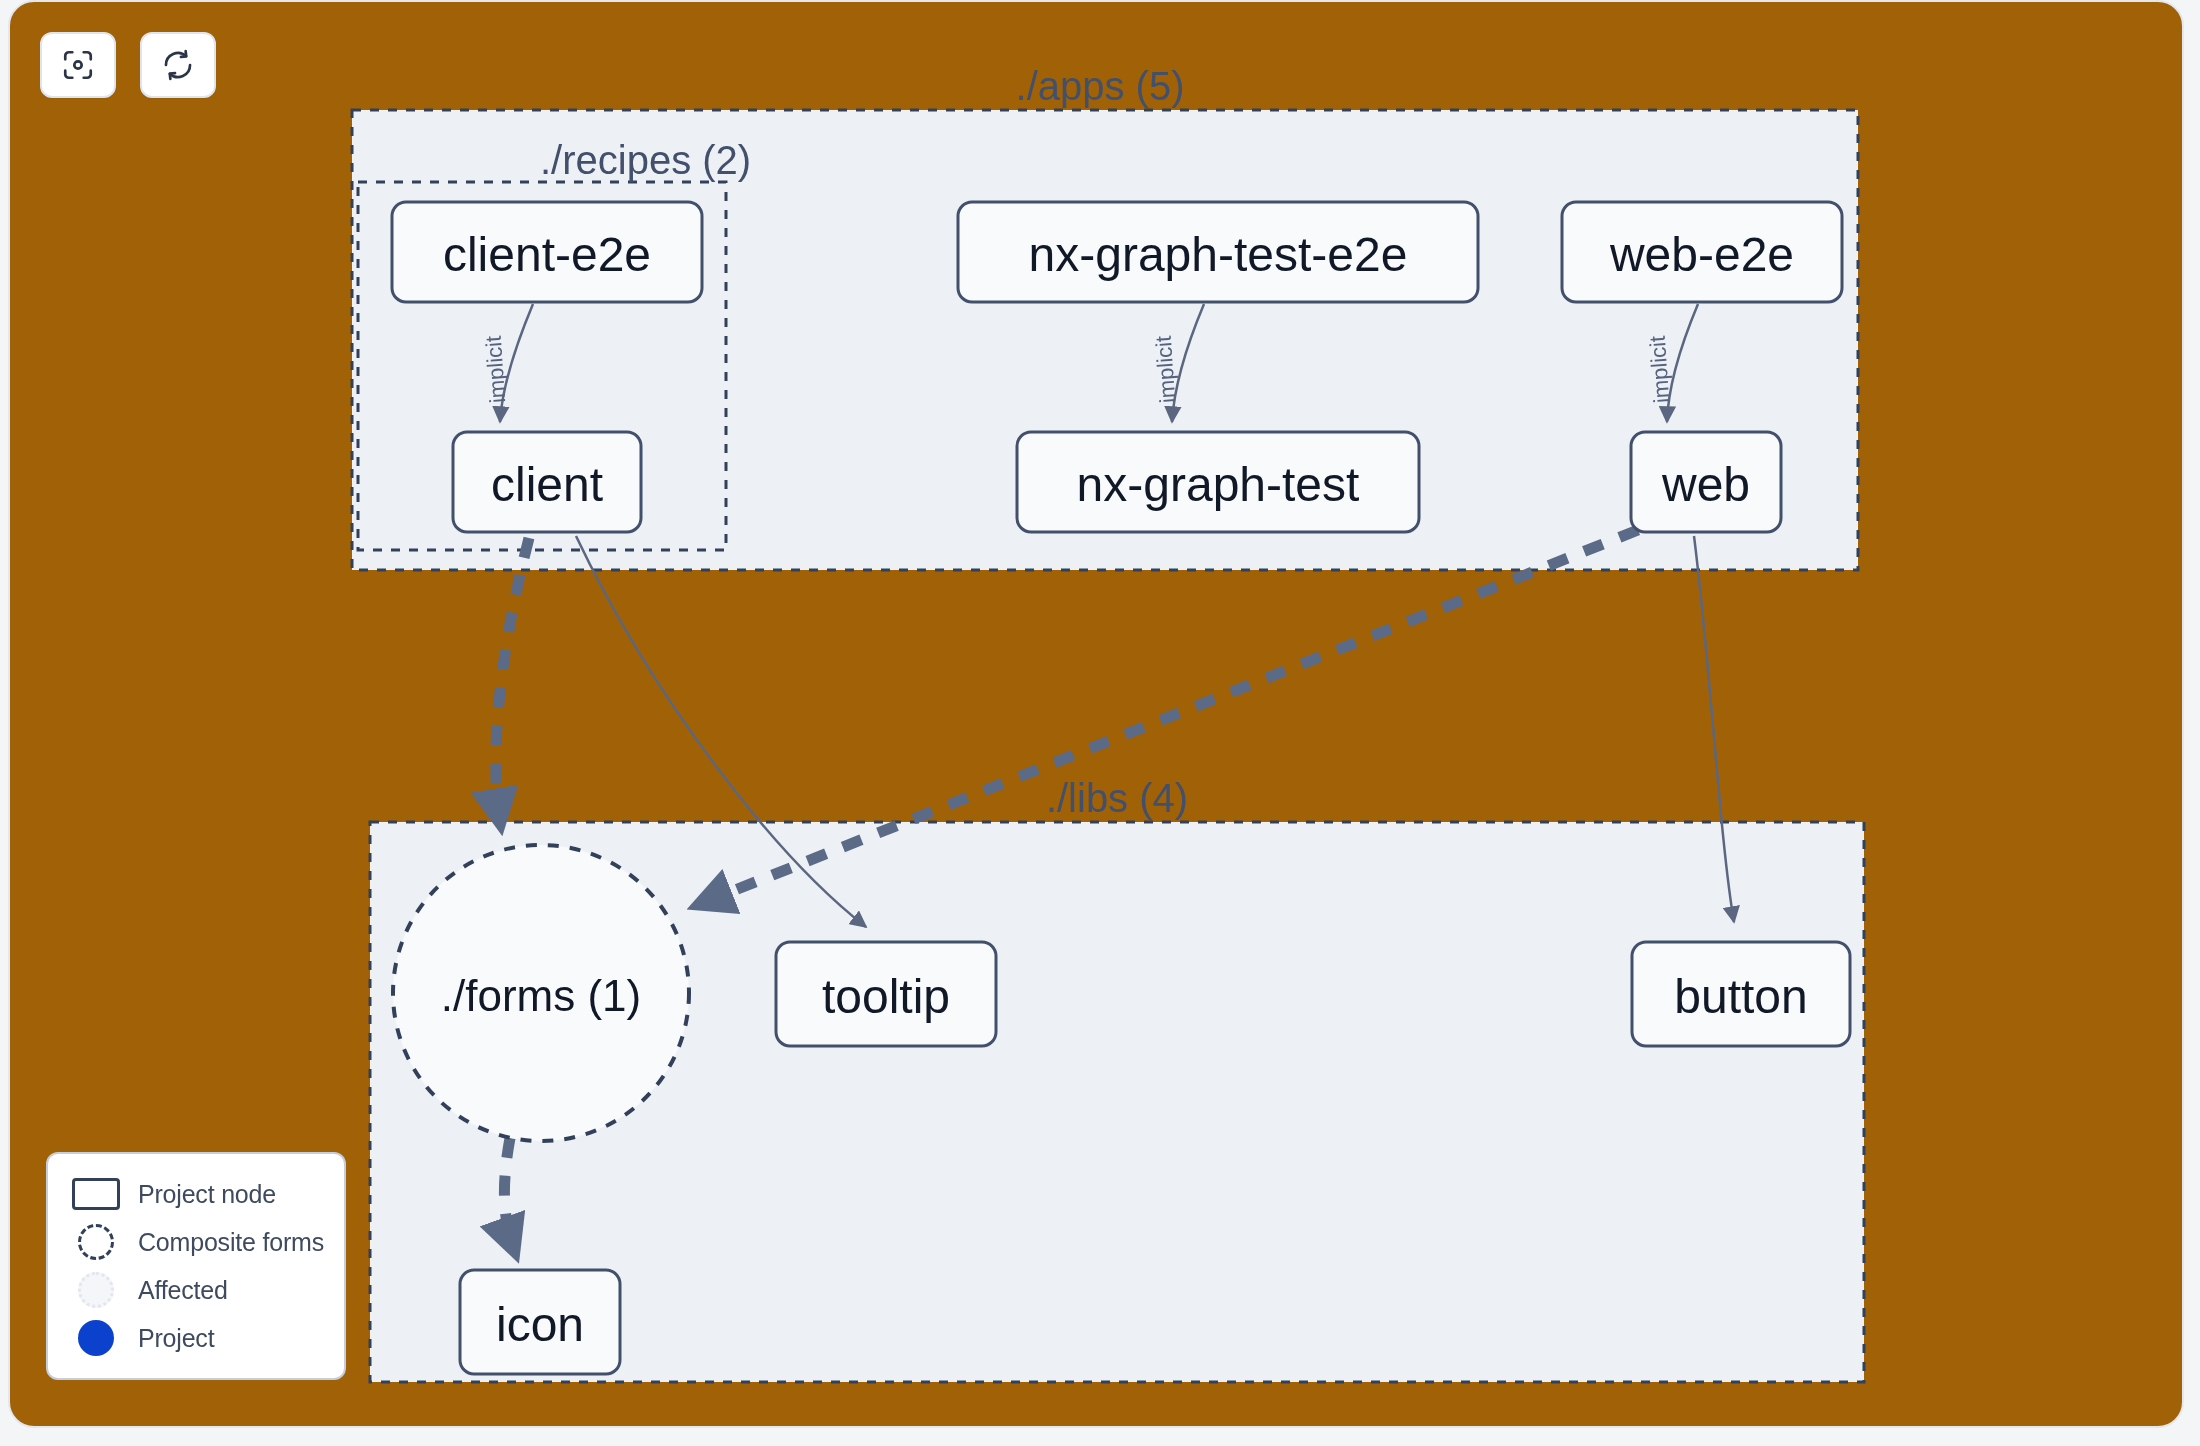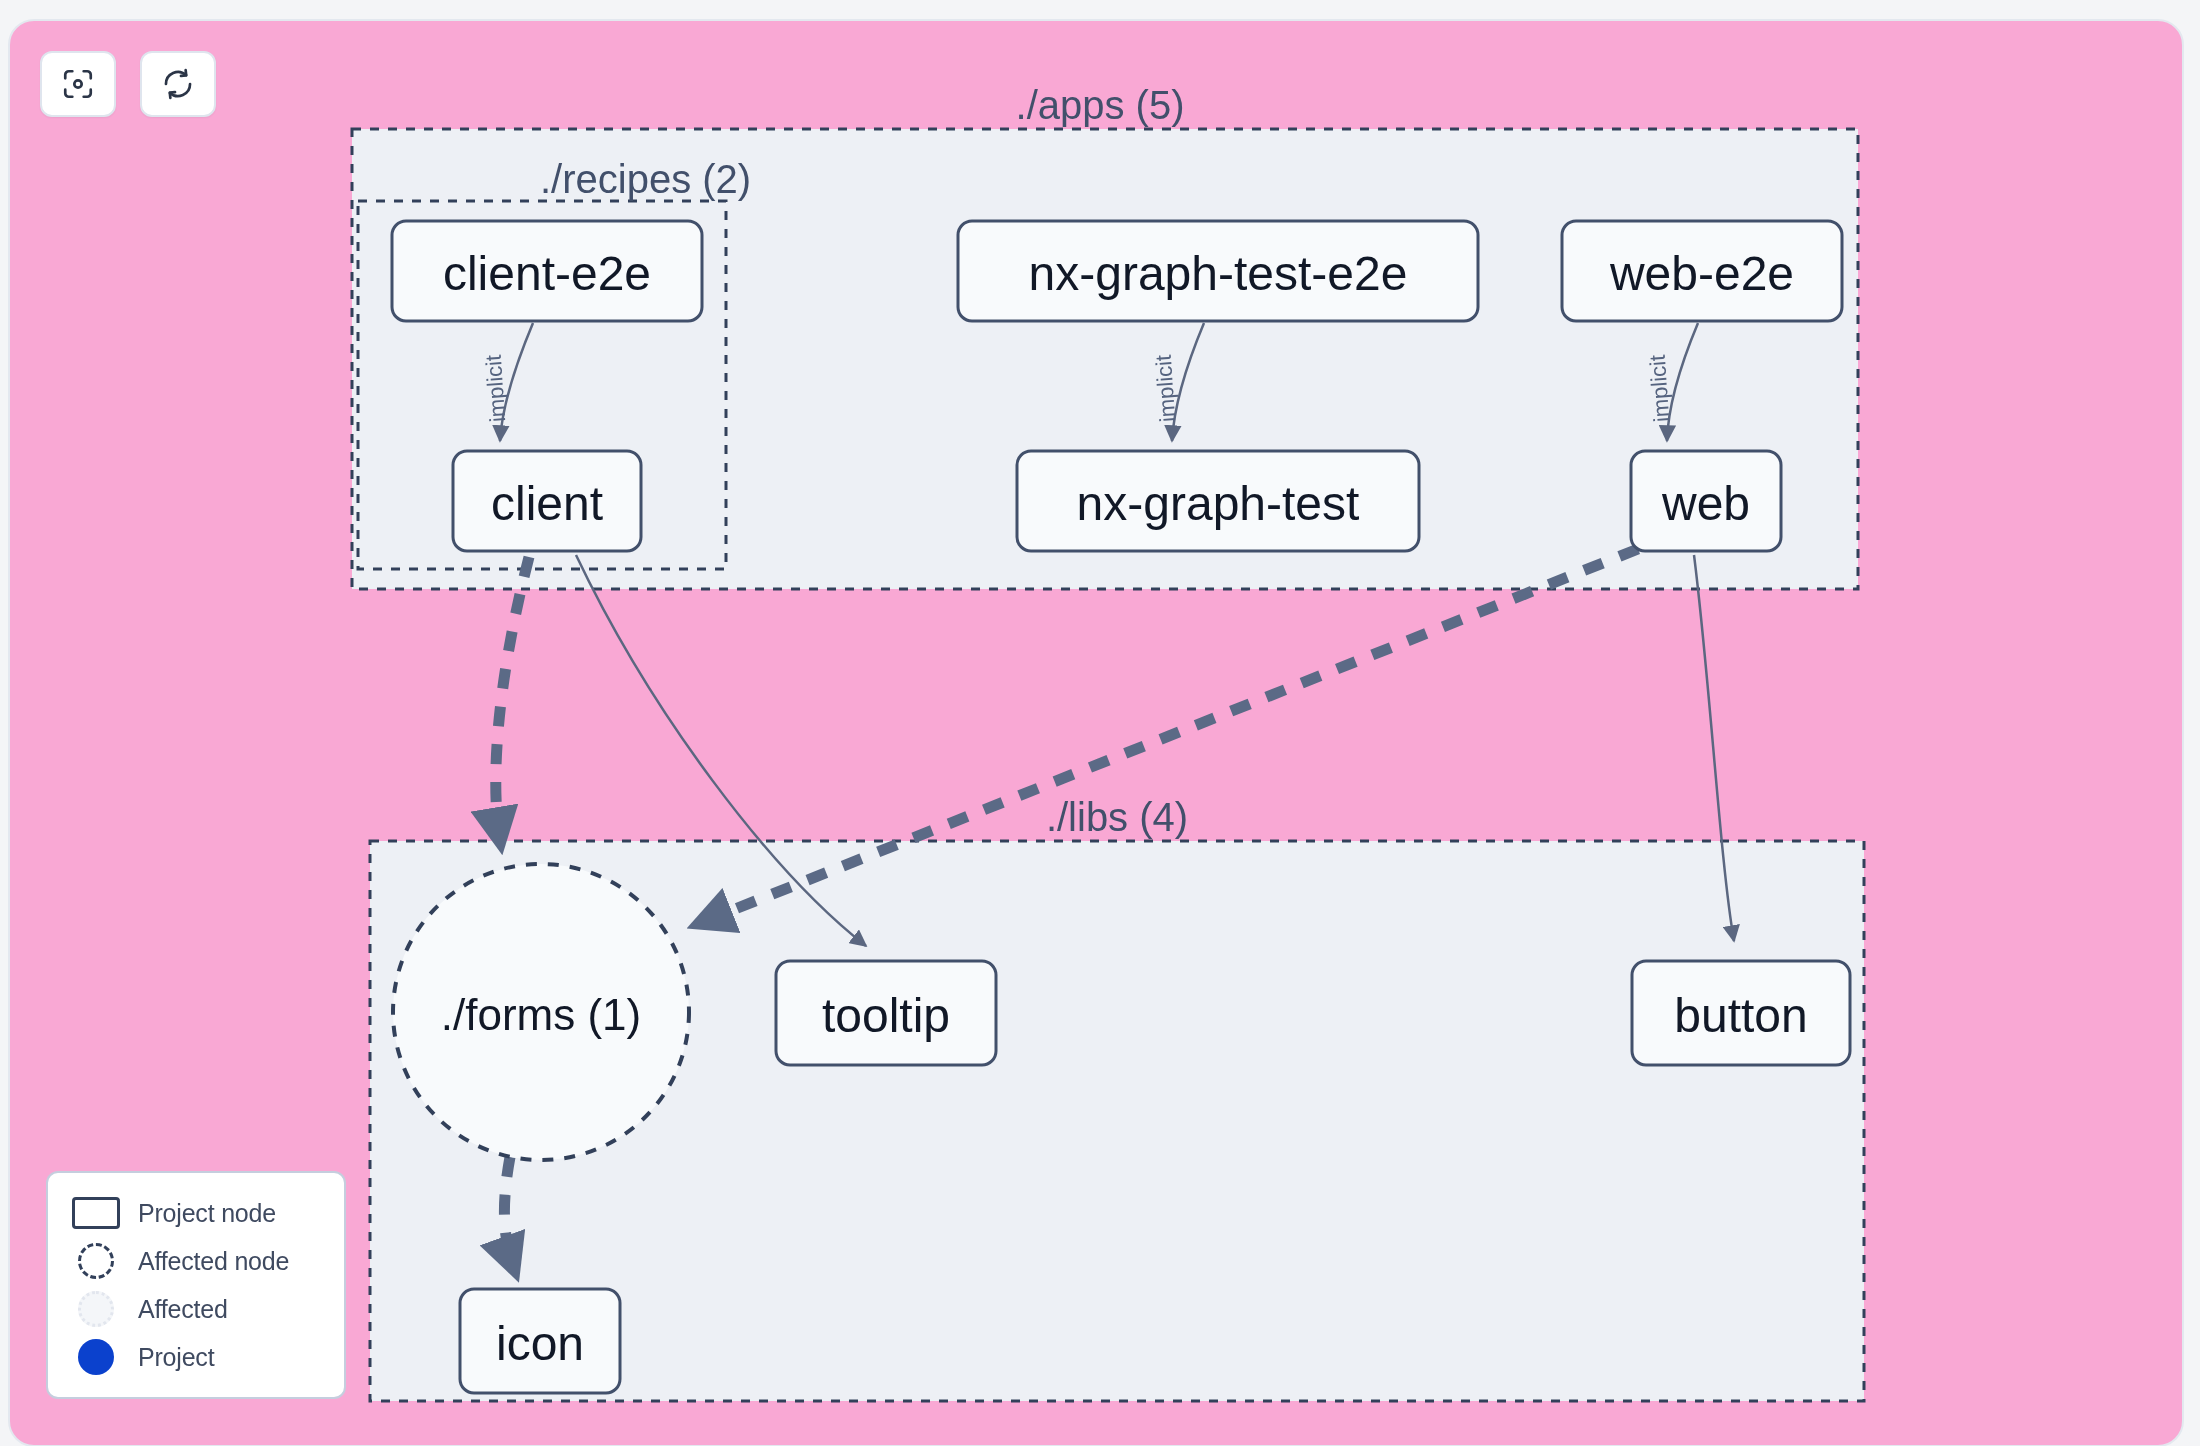--- a/index.html
+++ b/index.html
@@ -10,24 +10,24 @@
   }
   #app {
     position: relative;
     width: 2200px;
     height: 1446px;
     overflow: hidden;
   }
   #canvas-panel {
     position: absolute;
     left: 8px;
-    top: 19px;
+    top: 0;
     width: 2176px;
     height: 1428px;
-    background: #f9a8d4;
+    background: #a16207;
     border: 2px solid #e3e8ef;
     border-radius: 26px;
     box-sizing: border-box;
     overflow: hidden;
   }
   #graph-svg {
     position: absolute;
     left: 0;
     top: 0;
     width: 2176px;
@@ -326,21 +326,21 @@
       <div class="legend-row">
         <span class="legend-swatch">
           <span class="sw-rect"></span>
         </span>
         <span class="legend-label">Project node</span>
       </div>
       <div class="legend-row">
         <span class="legend-swatch">
           <span class="sw-dashed-circle"></span>
         </span>
-        <span class="legend-label">Affected node</span>
+        <span class="legend-label">Composite forms</span>
       </div>
       <div class="legend-row">
         <span class="legend-swatch">
           <span class="sw-affected-circle"></span>
         </span>
         <span class="legend-label">Affected</span>
       </div>
       <div class="legend-row">
         <span class="legend-swatch">
           <span class="sw-touched-circle"></span>

